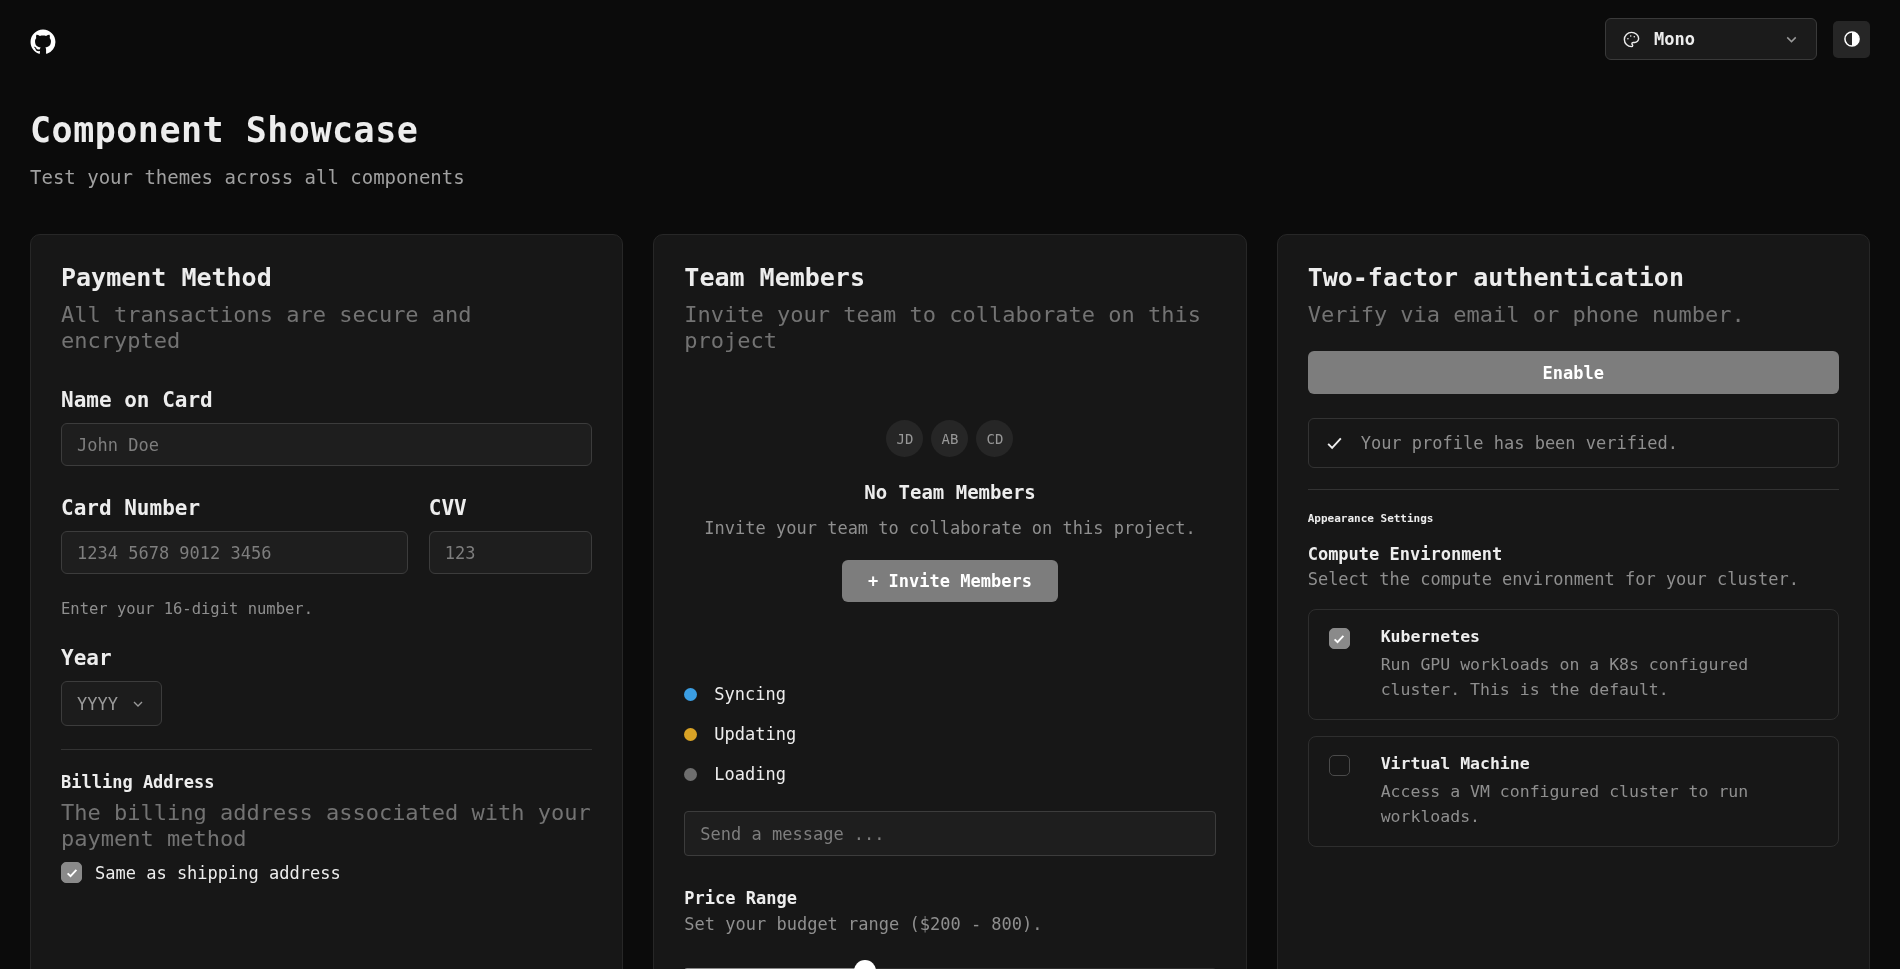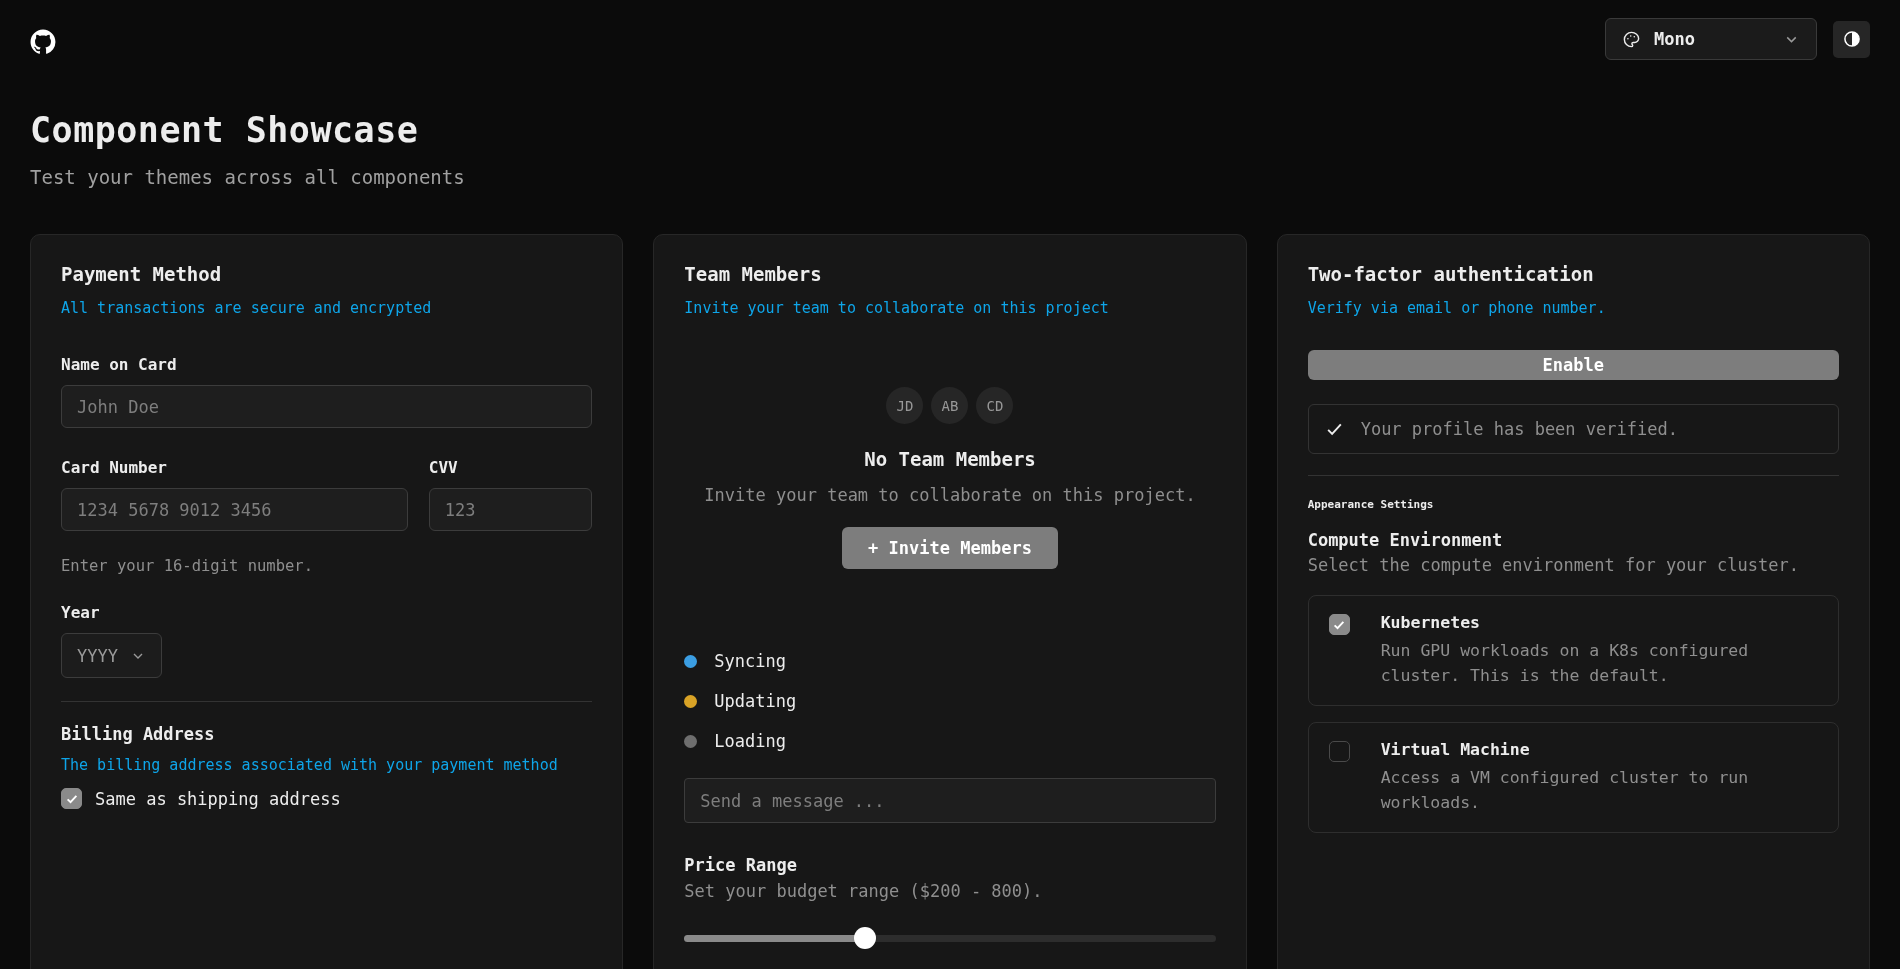--- a/index.html
+++ b/index.html
@@ -22,23 +22,23 @@
   .mode-toggle {
     width:37px; height:37px; margin-left:16px; background:#262626; border:none; border-radius:5px;
     display:flex; align-items:center; justify-content:center; color:#fff; cursor:pointer;
   }
   
   .page-title { font-size:35px; font-weight:bold; letter-spacing:.5px; margin:50px 30px 0 30px; }
   .page-subtitle { font-size:19px; color:#a0a0a0; margin:16px 30px 0 30px; }
   
   .cards { display:grid; grid-template-columns:repeat(3,1fr); gap:30px; padding:0 30px; margin-top:46px; align-items:start; }
   .card { background:#171717; border:1px solid #272727; border-radius:10px; padding:28px 30px; height:820px; overflow:hidden; }
-  .card-title { font-size:19px; font-weight:bold; }
-  .card-desc { font-size:15px; color:#0ea5e9; margin-top:10px; line-height:26px; }
-  label, .lbl { display:block; font-size:16px; font-weight:bold; margin-bottom:11px; }
+  .card-title { font-size:25px; font-weight:bold; }
+  .card-desc { font-size:22px; color:#737373; margin-top:10px; line-height:26px; }
+  label, .lbl { display:block; font-size:21px; font-weight:bold; margin-bottom:11px; }
   .field { margin-top:34px; }
   input[type=text] {
     width:100%; height:43px; background:#1e1e1e; border:1px solid #3c3c3c; border-radius:6px;
     padding:4px 15px; color:#ededed; font:inherit; font-size:17px;
   }
   input::placeholder, textarea::placeholder { color:#7e7e7e; }
   .row2 { display:grid; grid-template-columns:2.12fr 1fr; gap:21px; margin-top:30px; }
   .help { font-size:15.5px; color:#8f8f8f; margin-top:26px; }
   .row2b { display:grid; grid-template-columns:1fr 1fr; margin-top:28px; }
   .select {
@@ -71,21 +71,21 @@
     display:block; width:100%; height:45px; margin-top:17px; background:#1e1e1e; border:1px solid #3c3c3c;
     border-radius:4px; padding:12px 15px; font:inherit; font-size:17px; color:#ededed; resize:none; overflow:hidden;
   }
   .price-label { font-size:17px; font-weight:bold; margin-top:32px; }
   .price-desc { font-size:17px; color:#8f8f8f; margin-top:6px; }
   .slider { position:relative; margin-top:26px; height:22px; cursor:pointer; }
   .slider-track { position:absolute; top:8px; left:0; right:0; height:7px; border-radius:4px; background:#2d2d2d; }
   .slider-fill { position:absolute; top:8px; left:0; height:7px; border-radius:4px; background:#8a8a8a; }
   .slider-thumb { position:absolute; top:0; width:22px; height:22px; margin-left:-11px; border-radius:50%; background:#fff; }
   
-  .btn-enable { display:block; width:100%; height:30px; margin-top:29px; }
+  .btn-enable { display:block; width:100%; height:43px; margin-top:23px; }
   .alert {
     margin-top:24px; border:1px solid #333; border-radius:6px; padding:14px 16px;
     display:flex; align-items:center; gap:17px; font-size:17px; color:#8f8f8f;
   }
   .alert .check { color:#ededed; display:inline-flex; }
   .hr2 { border:none; border-top:1px solid #333; margin-top:21px; }
   .appearance-title { font-size:11px; font-weight:bold; margin-top:22px; }
   .compute-title { font-size:17px; font-weight:bold; margin-top:19px; }
   .compute-desc { font-size:17px; color:#8f8f8f; margin-top:5px; }
   .option { display:flex; gap:31px; border:1px solid #2e2e2e; border-radius:8px; padding:17px 20px; margin-top:20px; cursor:pointer; }

